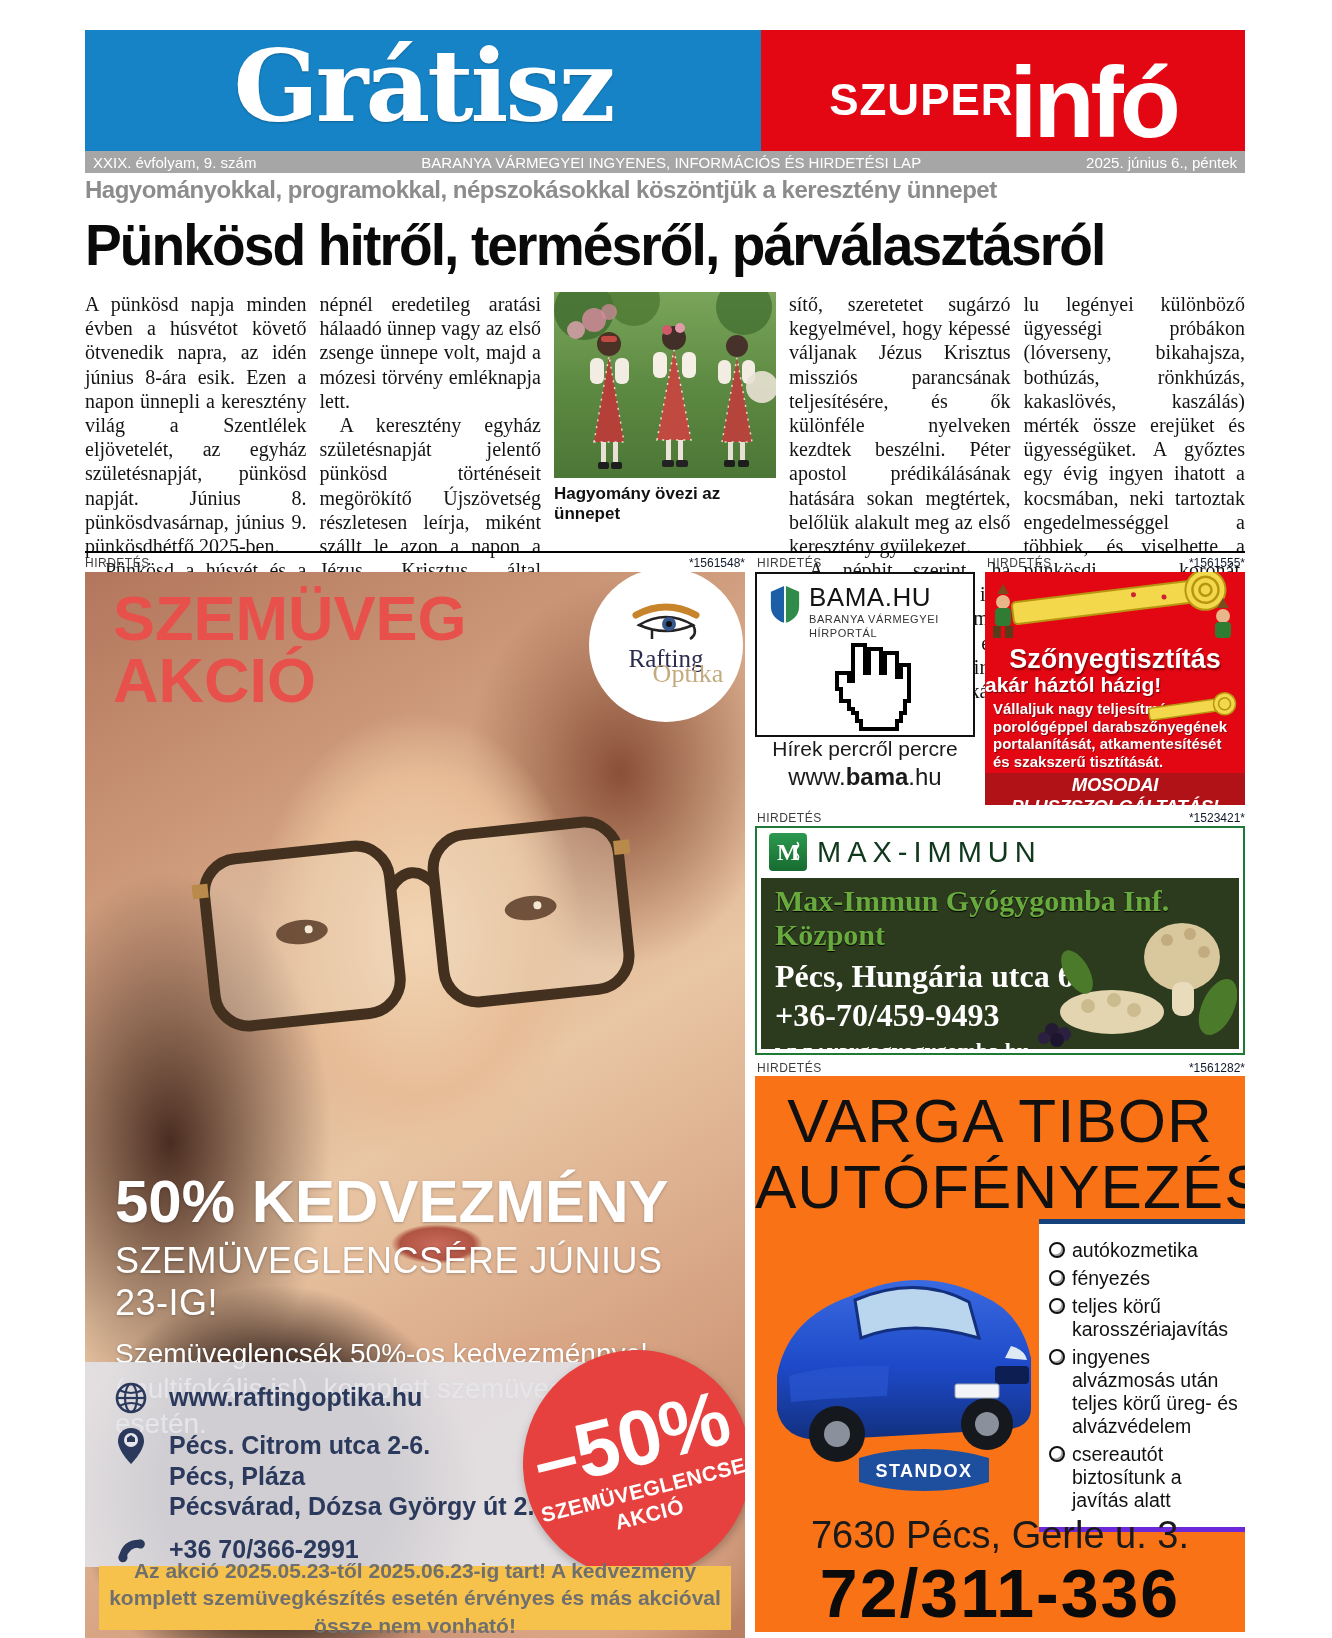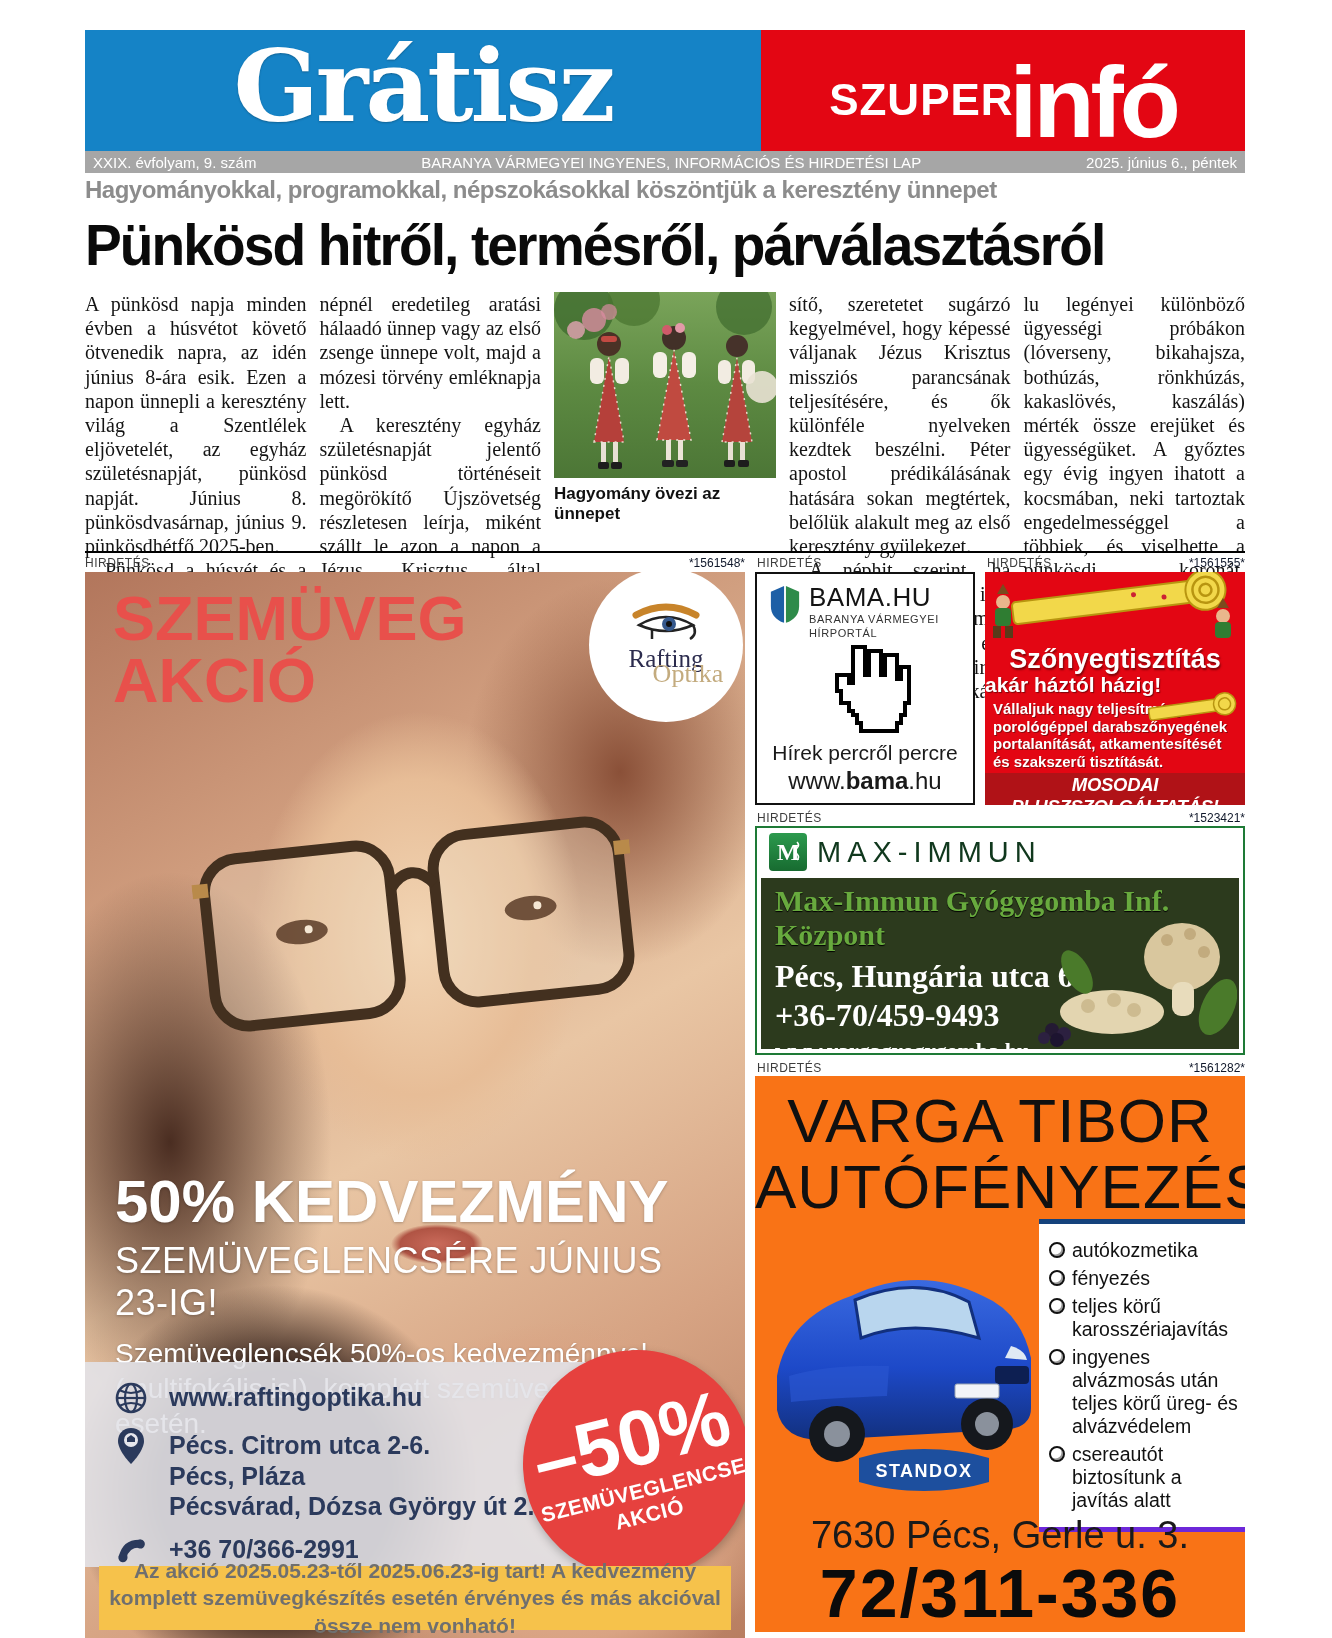--- a/index.html
+++ b/index.html
@@ -77,21 +77,21 @@
   .op-badge{position:absolute;right:-6px;top:778px;width:228px;height:228px;background:#e6413e;border-radius:50%;
             transform:rotate(-14deg);display:flex;flex-direction:column;align-items:center;justify-content:center;
             color:#fff;box-shadow:0 4px 10px rgba(0,0,0,.25);}
   .op-badge-pct{font-size:78px;font-weight:bold;line-height:1;}
   .op-badge-s{font-size:21px;font-weight:bold;letter-spacing:.5px;line-height:1.2;}
   .op-disclaim{position:absolute;left:14px;right:14px;bottom:8px;height:64px;background:#f6c24b;color:#6f6f6f;
                font-size:21px;font-weight:bold;display:flex;align-items:center;justify-content:center;
                text-align:center;line-height:1.3;padding:2px 8px;box-sizing:border-box;}
 
   
-  .ad-bama{position:absolute;left:755px;top:572px;width:220px;height:233px;background:#fff;
+  .ad-bama{position:absolute;left:755px;top:572px;width:220px;height:165px;background:#fff;
            border:2px solid #111;box-sizing:border-box;padding:10px 8px 8px;display:flex;
            flex-direction:column;align-items:center;}
   .bama-row{display:flex;gap:8px;align-self:flex-start;margin-left:4px;}
   .bama-name{font-size:26px;color:#141414;letter-spacing:.5px;line-height:1;}
   .bama-sub{font-size:11px;color:#333;letter-spacing:.6px;line-height:1.25;margin-top:3px;}
   .bama-hand{flex:1;display:flex;align-items:center;justify-content:center;}
   .bama-tag{font-size:21px;color:#1a1a1a;}
   .bama-url{font-size:24px;color:#1a1a1a;margin-top:2px;}
   .bama-url b{font-weight:bold;}
 

